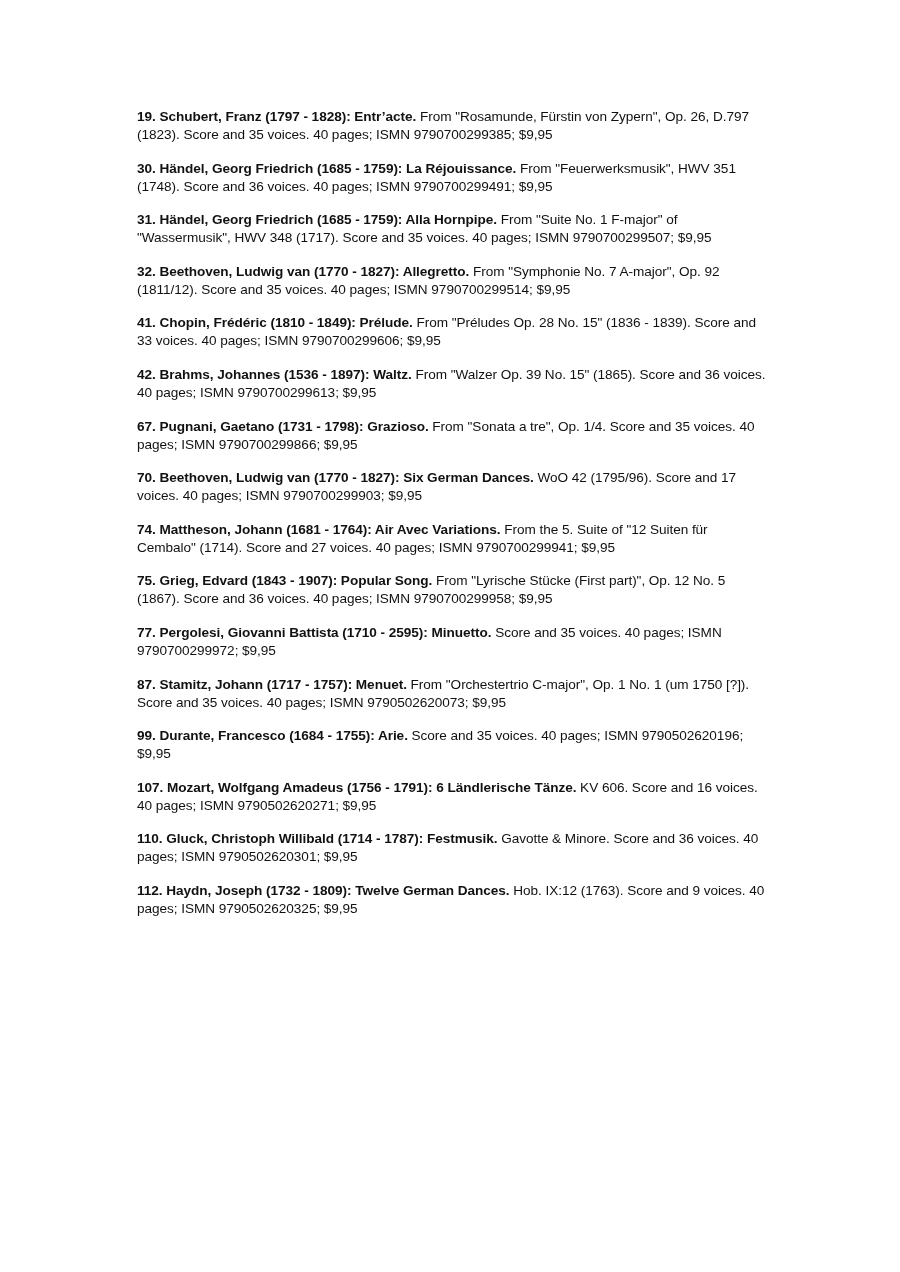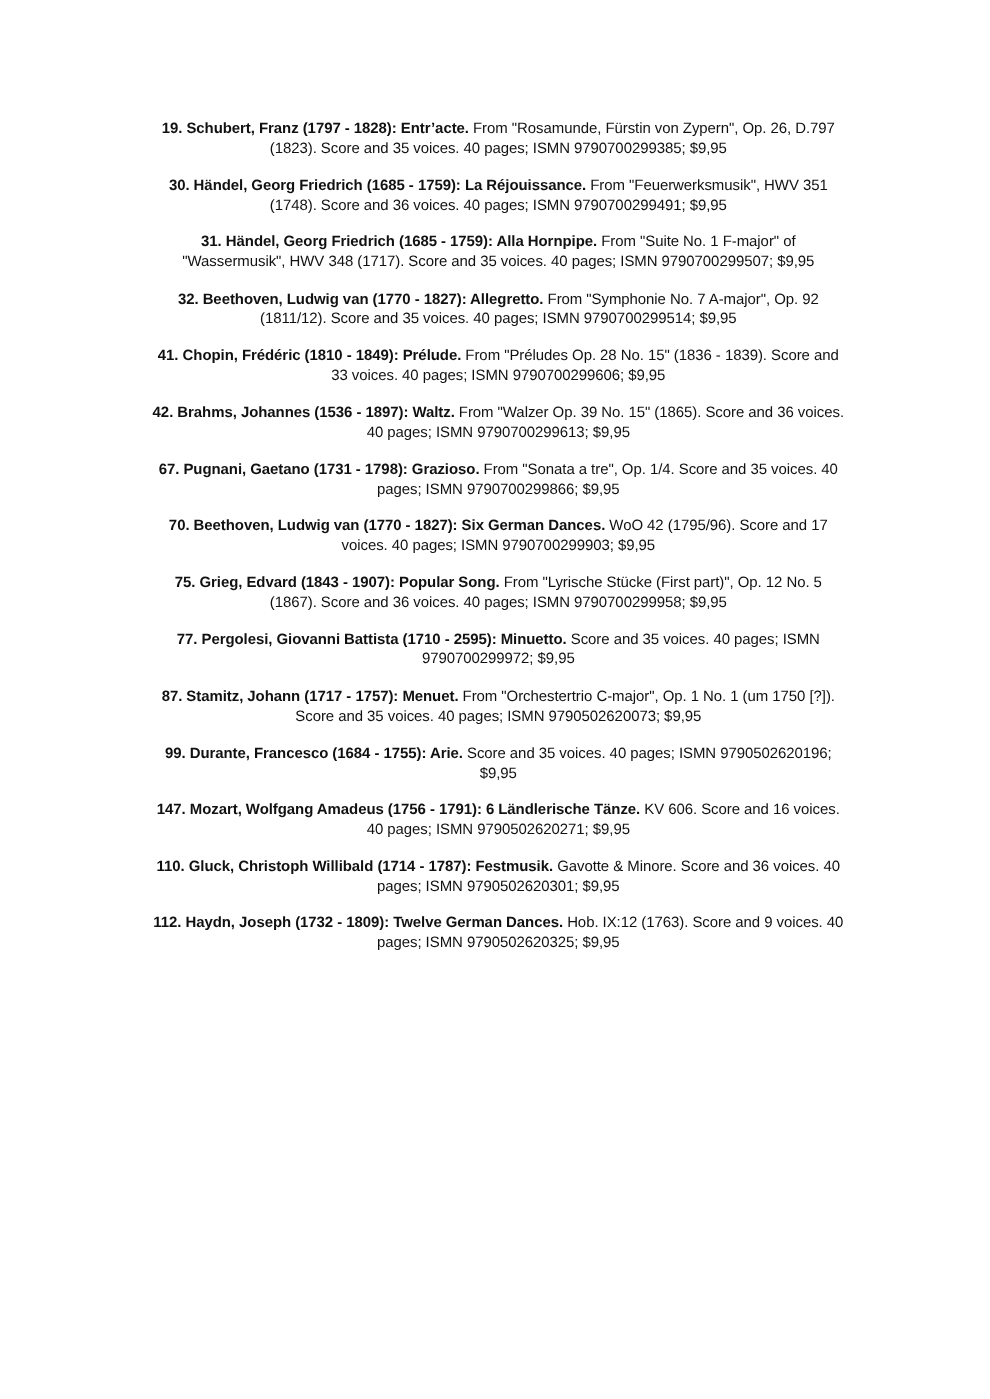--- a/index.html
+++ b/index.html
@@ -19,38 +19,38 @@
       position: absolute;
       left: 137px;
       top: 108px;
       width: 632px;
     }
     .entry {
       font-size: 13.6px;
       line-height: 18px;
       margin: 0 0 15.6px 0;
       letter-spacing: -0.05px;
-      text-align: center;
     }
     .entry .head {
       font-weight: bold;
     }
   </style>
 </head>
 <body>
 
 <div class="page">
   <p class="entry"><span class="head">19. Schubert, Franz (1797 - 1828): Entr’acte.</span><span> From "Rosamunde, Fürstin von Zypern", Op. 26, D.797 (1823). Score and 35 voices. 40 pages; ISMN 9790700299385; $9,95</span></p>
   <p class="entry"><span class="head">30. Händel, Georg Friedrich (1685 - 1759): La Réjouissance.</span><span> From "Feuerwerksmusik", HWV 351 (1748). Score and 36 voices. 40 pages; ISMN 9790700299491; $9,95</span></p>
   <p class="entry"><span class="head">31. Händel, Georg Friedrich (1685 - 1759): Alla Hornpipe.</span><span> From "Suite No. 1 F-major" of "Wassermusik", HWV 348 (1717). Score and 35 voices. 40 pages; ISMN 9790700299507; $9,95</span></p>
   <p class="entry"><span class="head">32. Beethoven, Ludwig van (1770 - 1827): Allegretto.</span><span> From "Symphonie No. 7 A-major", Op. 92 (1811/12). Score and 35 voices. 40 pages; ISMN 9790700299514; $9,95</span></p>
   <p class="entry"><span class="head">41. Chopin, Frédéric (1810 - 1849): Prélude.</span><span> From "Préludes Op. 28 No. 15" (1836 - 1839). Score and 33 voices. 40 pages; ISMN 9790700299606; $9,95</span></p>
   <p class="entry"><span class="head">42. Brahms, Johannes (1536 - 1897): Waltz.</span><span> From "Walzer Op. 39 No. 15" (1865). Score and 36 voices. 40 pages; ISMN 9790700299613; $9,95</span></p>
   <p class="entry"><span class="head">67. Pugnani, Gaetano (1731 - 1798): Grazioso.</span><span> From "Sonata a tre", Op. 1/4. Score and 35 voices. 40 pages; ISMN 9790700299866; $9,95</span></p>
   <p class="entry"><span class="head">70. Beethoven, Ludwig van (1770 - 1827): Six German Dances.</span><span> WoO 42 (1795/96). Score and 17 voices. 40 pages; ISMN 9790700299903; $9,95</span></p>
+  <p class="entry"><span class="head">74. Mattheson, Johann (1681 - 1764): Air Avec Variations.</span><span> From the 5. Suite of "12 Suiten für Cembalo" (1714). Score and 27 voices. 40 pages; ISMN 9790700299941; $9,95</span></p>
   <p class="entry"><span class="head">75. Grieg, Edvard (1843 - 1907): Popular Song.</span><span> From "Lyrische Stücke (First part)", Op. 12 No. 5 (1867). Score and 36 voices. 40 pages; ISMN 9790700299958; $9,95</span></p>
   <p class="entry"><span class="head">77. Pergolesi, Giovanni Battista (1710 - 2595): Minuetto.</span><span> Score and 35 voices. 40 pages; ISMN 9790700299972; $9,95</span></p>
   <p class="entry"><span class="head">87. Stamitz, Johann (1717 - 1757): Menuet.</span><span> From "Orchestertrio C-major", Op. 1 No. 1 (um 1750 [?]). Score and 35 voices. 40 pages; ISMN 9790502620073; $9,95</span></p>
   <p class="entry"><span class="head">99. Durante, Francesco (1684 - 1755): Arie.</span><span> Score and 35 voices. 40 pages; ISMN 9790502620196; $9,95</span></p>
-  <p class="entry"><span class="head">147. Mozart, Wolfgang Amadeus (1756 - 1791): 6 Ländlerische Tänze.</span><span> KV 606. Score and 16 voices. 40 pages; ISMN 9790502620271; $9,95</span></p>
+  <p class="entry"><span class="head">107. Mozart, Wolfgang Amadeus (1756 - 1791): 6 Ländlerische Tänze.</span><span> KV 606. Score and 16 voices. 40 pages; ISMN 9790502620271; $9,95</span></p>
   <p class="entry"><span class="head">110. Gluck, Christoph Willibald (1714 - 1787): Festmusik.</span><span> Gavotte &amp; Minore. Score and 36 voices. 40 pages; ISMN 9790502620301; $9,95</span></p>
   <p class="entry"><span class="head">112. Haydn, Joseph (1732 - 1809): Twelve German Dances.</span><span> Hob. IX:12 (1763). Score and 9 voices. 40 pages; ISMN 9790502620325; $9,95</span></p>
 </div>
 
 </body></html>

